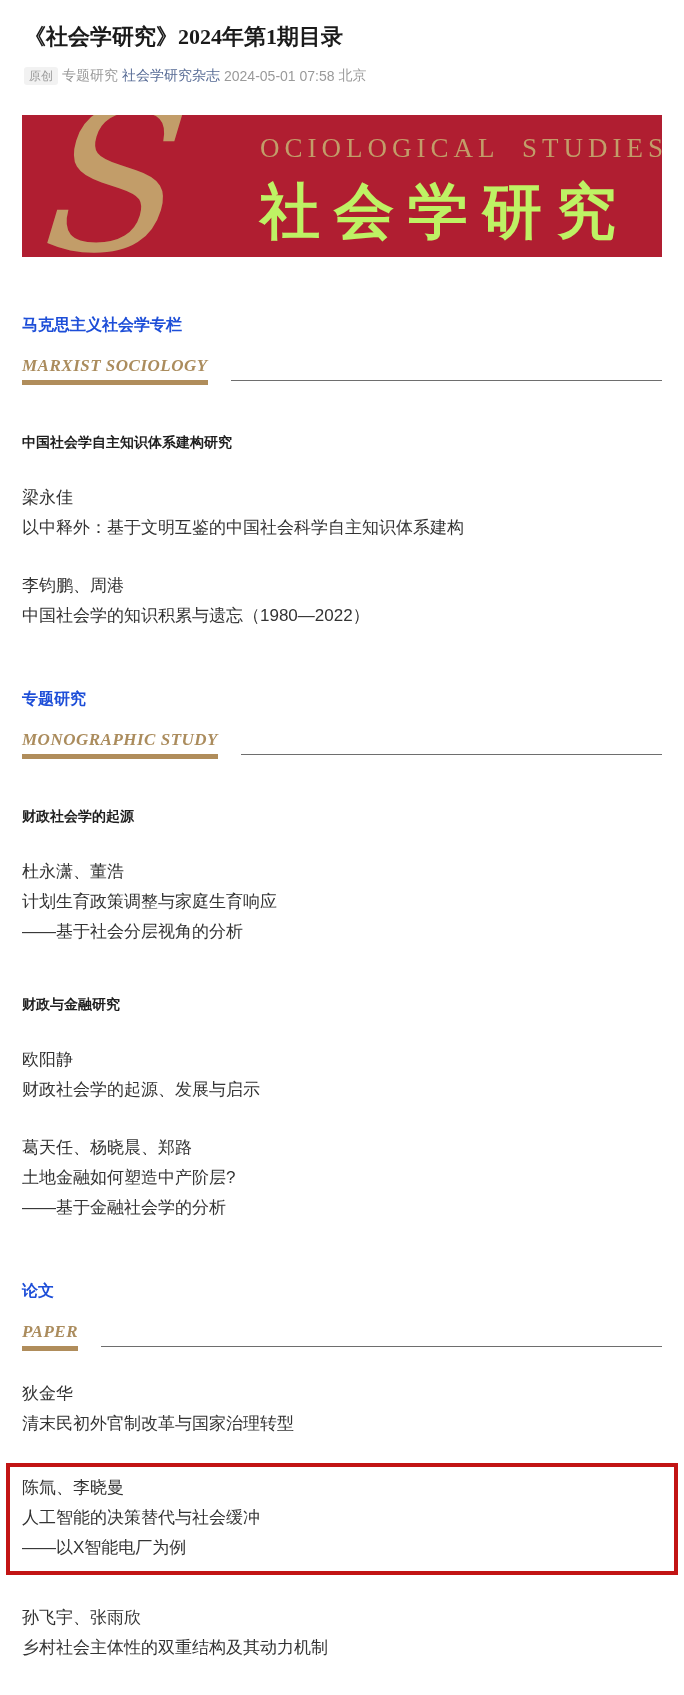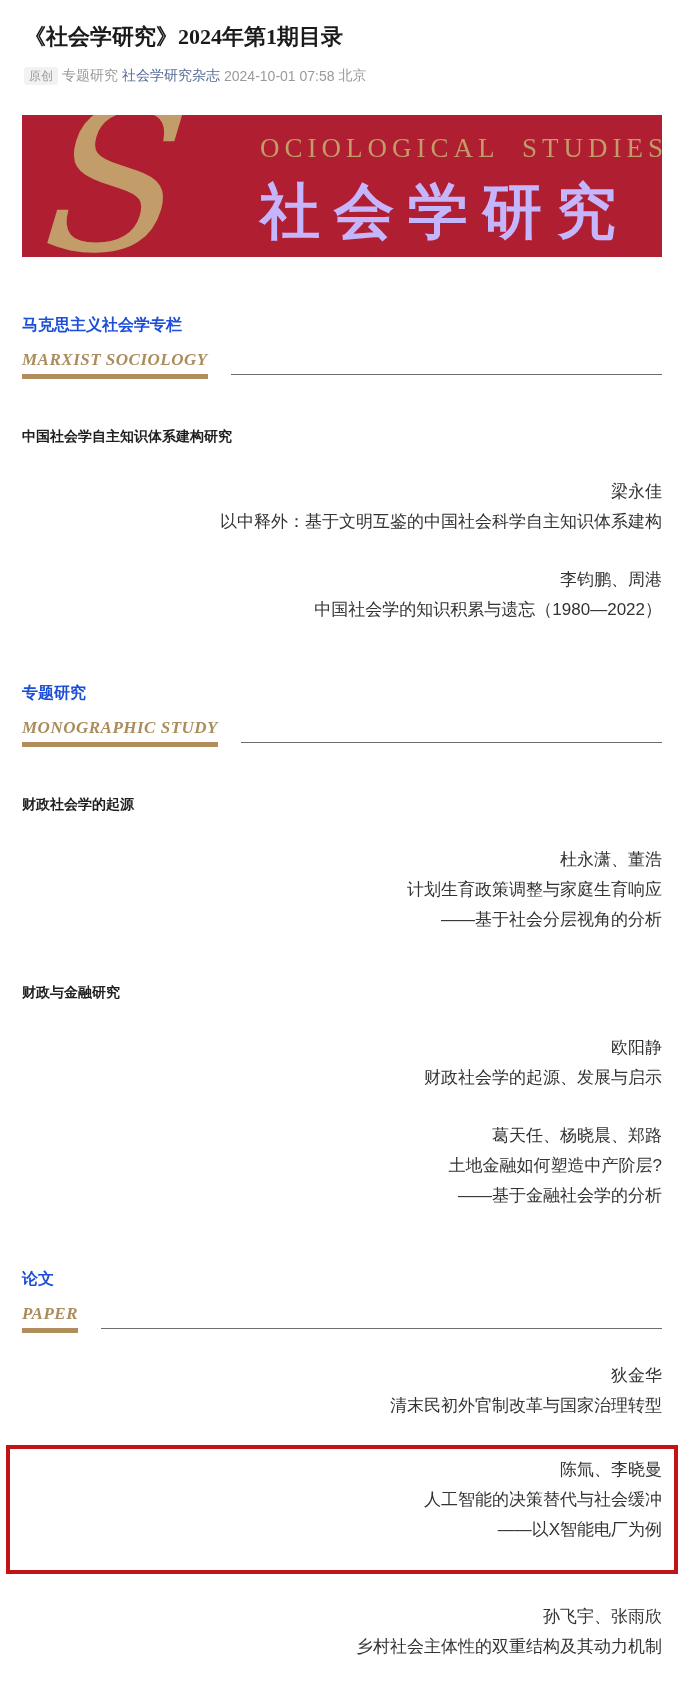--- a/index.html
+++ b/index.html
@@ -89,21 +89,21 @@
   .section:first-child { margin-top: 0; }
   .sec-cn {
     font-size: 16px;
     line-height: 24px;
     font-weight: bold;
     color: #1d4ed8;
   }
   .sec-en-row {
     display: flex;
     align-items: flex-end;
-    margin-top: 12px;
+    margin-top: 18px;
     gap: 23px;
   }
   .sec-en {
     font-family: "Liberation Serif", "DejaVu Serif", serif;
     font-style: italic;
     font-weight: bold;
     font-size: 17px;
     line-height: 22px;
     letter-spacing: 0.5px;
     color: #ab8c5d;
@@ -123,49 +123,49 @@
     color: #1f1f1f;
     margin-top: 44px;
   }
   .group:first-of-type .subsection { margin-top: 18px; }
   .entry {
     margin-top: 28px;
     font-size: 17px;
     line-height: 30px;
     color: #333;
   }
-  .entry div { min-height: 30px; text-align: right; }
+  .entry div { min-height: 30px; }
 
   .highlight-box {
     border: 4px solid #c21414;
     margin: 24px -16px 0;
-    padding: 4px 12px 25px;
+    padding: 4px 12px 8px;
   }
   .highlight-box .entry { margin-top: 2px; }
 </style>
 </head>
 <body>
 
 <div class="page">
 
   <h1 class="title">《社会学研究》2024年第1期目录</h1>
 
   <div class="meta">
     <span class="badge">原创</span>
     <span>专题研究</span>
     <span class="account">社会学研究杂志</span>
-    <span>2024-10-01 07:58</span>
+    <span>2024-05-01 07:58</span>
     <span>北京</span>
   </div>
 
   <div class="banner" style="background: rgb(176, 30, 49);">
     <div class="banner-s" style="color: rgb(194, 157, 105);">S</div>
     <div class="banner-text">
       <div class="banner-en" style="color: rgb(194, 157, 105);">OCIOLOGICAL  STUDIES</div>
-      <div class="banner-cn" style="color: #c4b5fd;">社会学研究</div>
+      <div class="banner-cn" style="color: #bef264;">社会学研究</div>
     </div>
   </div>
 
   <div id="sections">
       <div class="section">
     <div class="sec-cn">马克思主义社会学专栏</div>
     <div class="sec-en-row">
       <span class="sec-en">MARXIST SOCIOLOGY</span>
       <span class="sec-line"></span>
     </div>

